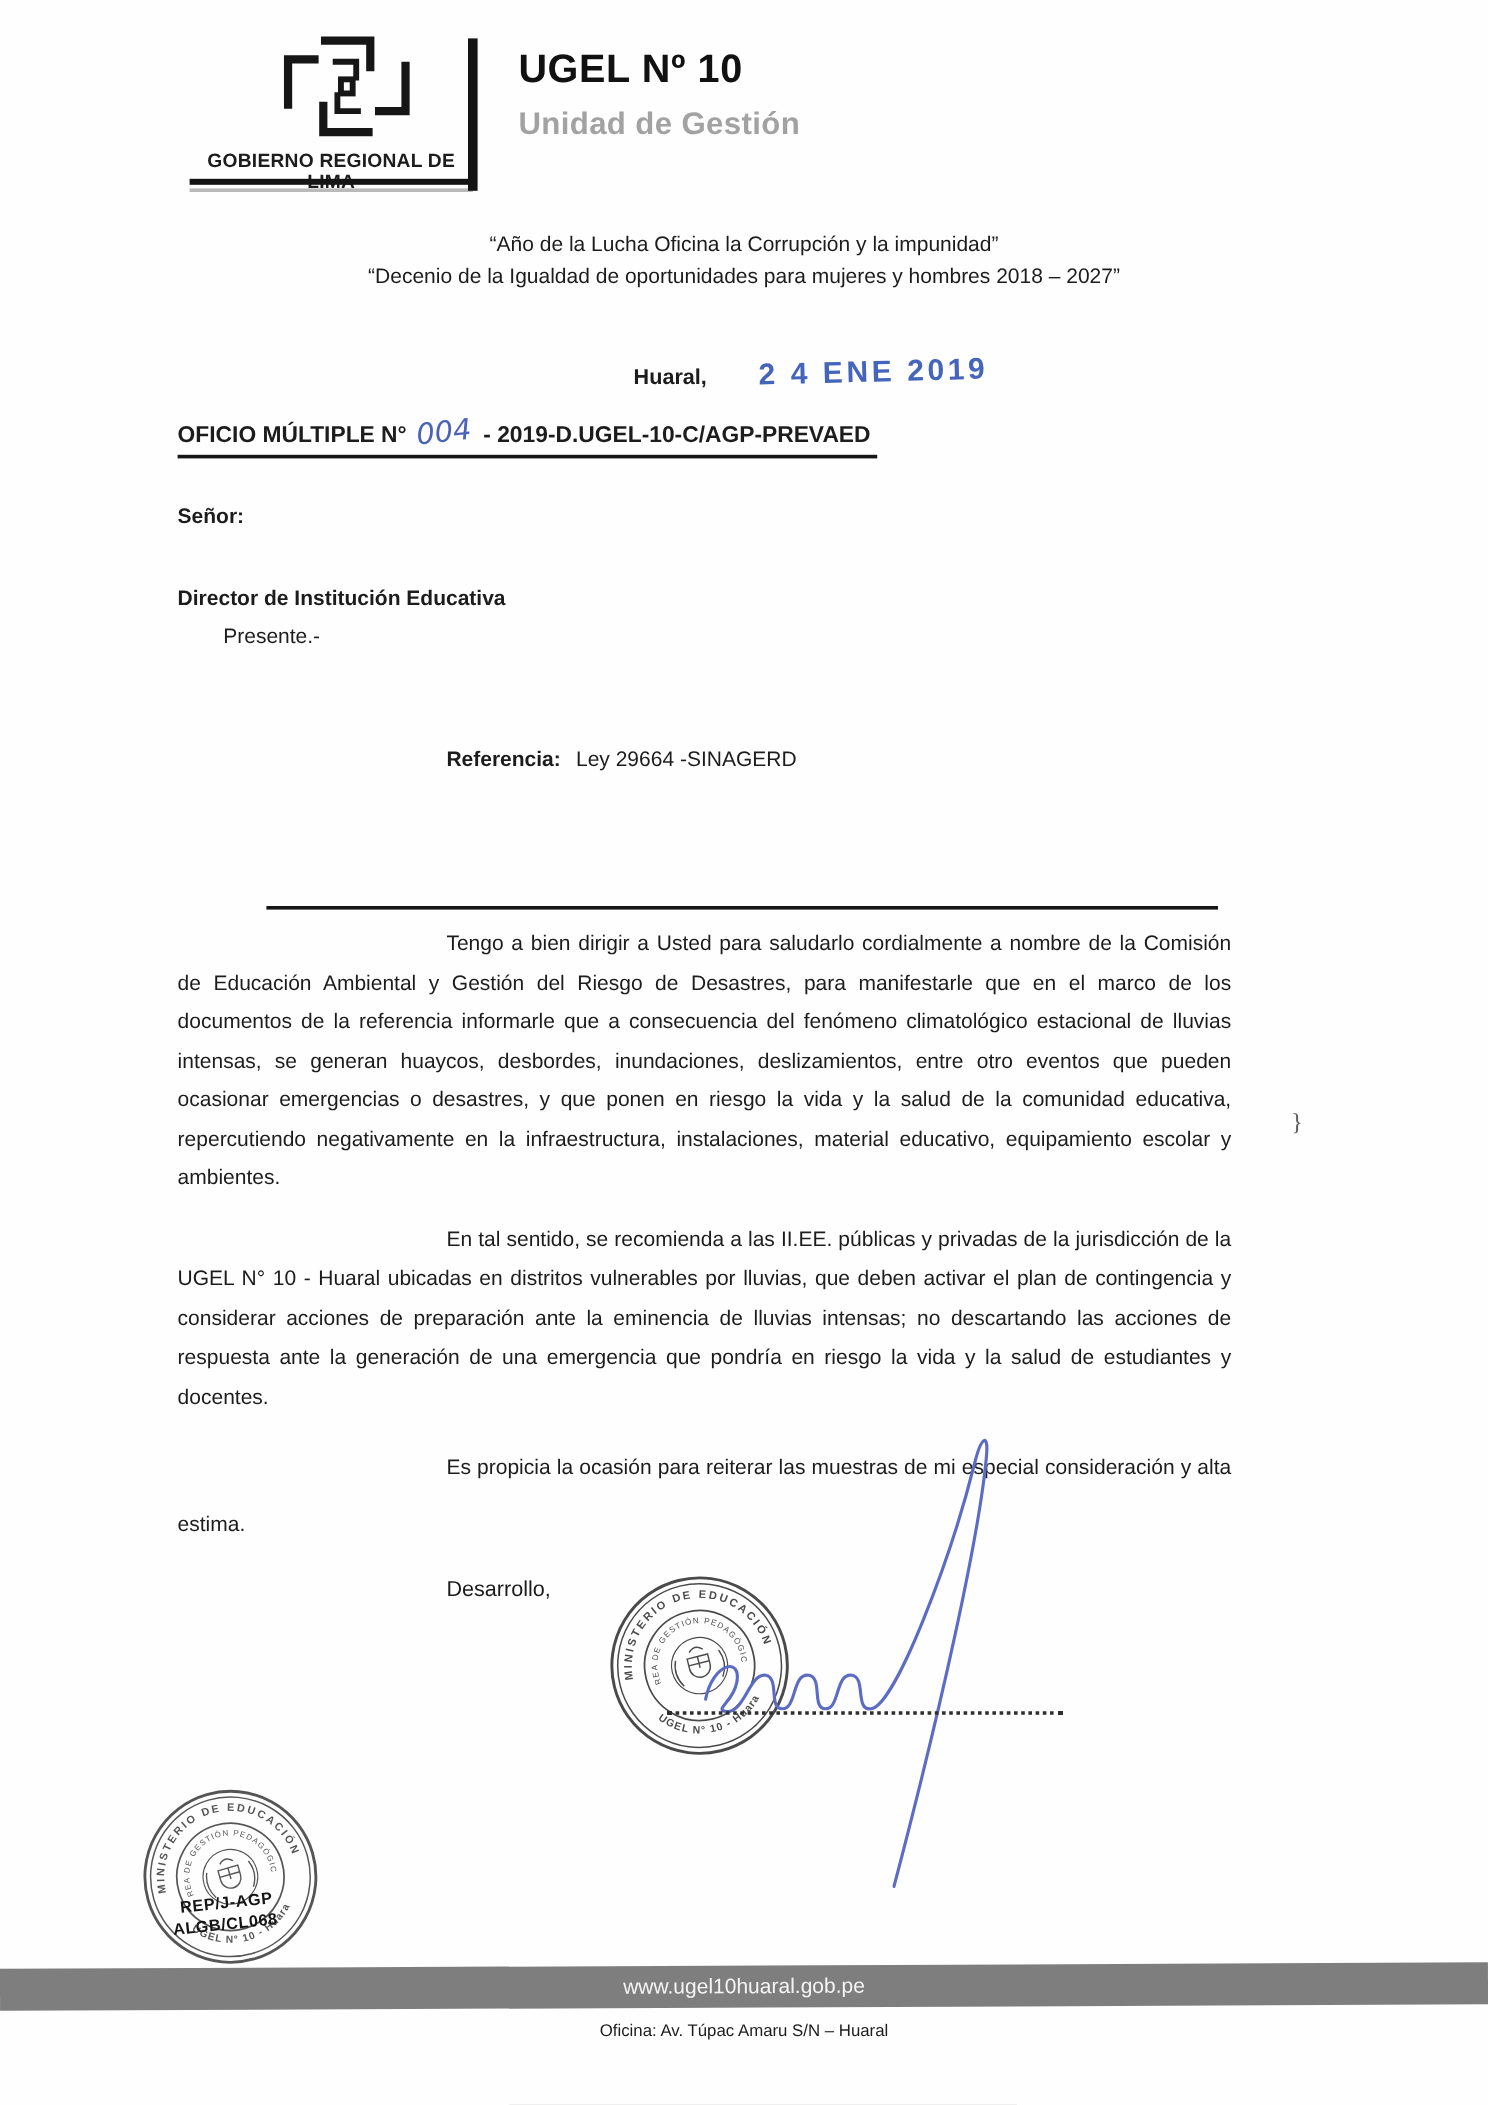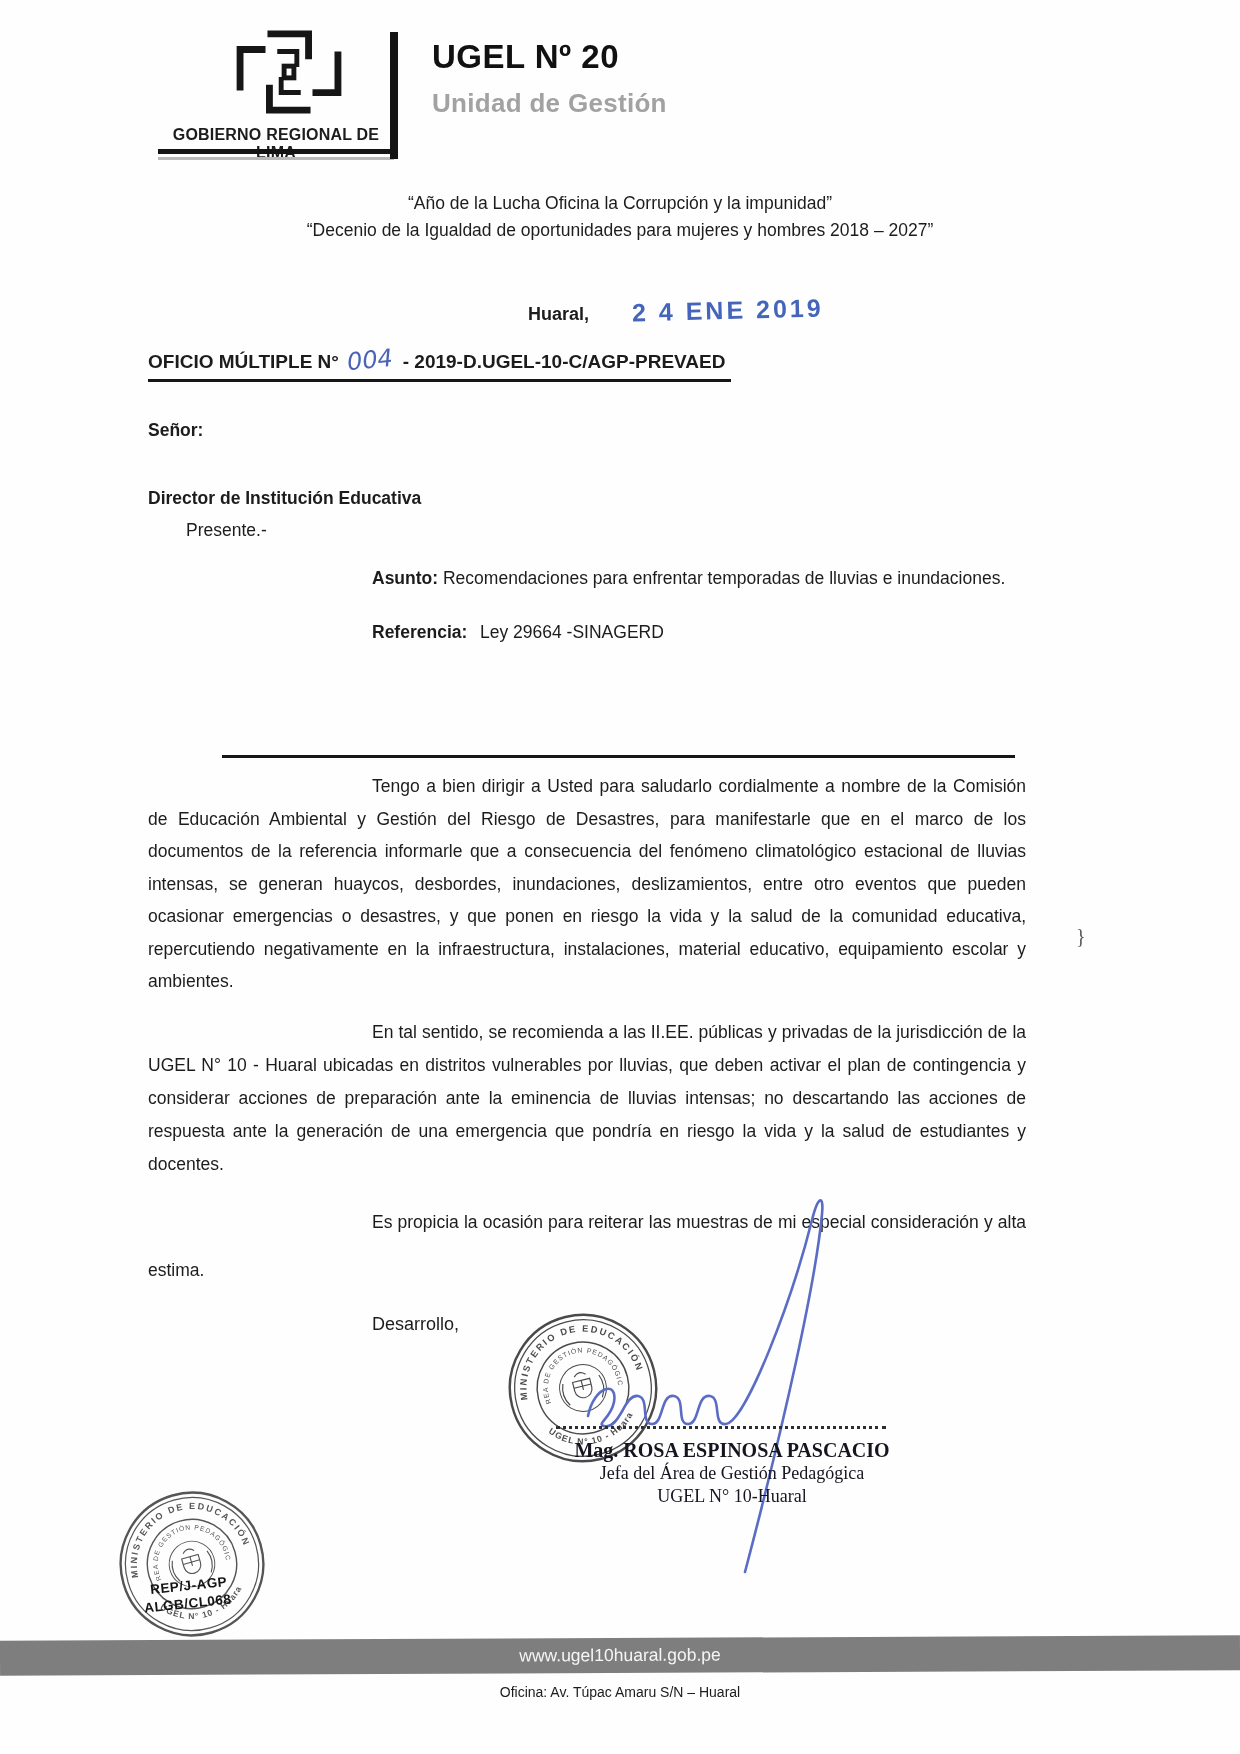--- a/index.html
+++ b/index.html
@@ -68,43 +68,39 @@
     <g fill="none" stroke="#161616" stroke-width="5">
       <path d="M48 26 H68 V42"></path>
       <path d="M72 68 H52 V52"></path>
       <rect x="55" y="41" width="10" height="12"></rect>
     </g>
   </svg>
   <div class="abs org-name" style="left:158px;top:126px;">GOBIERNO REGIONAL DE LIMA</div>
   <div class="abs org-bar" style="left:158px;top:149px;width:236px;height:5px;"></div>
   <div class="abs org-bar2" style="left:158px;top:157px;width:236px;height:3px;"></div>
   <div class="abs vbar" style="left:390px;top:32px;width:8px;height:127px;"></div>
-  <div class="abs ugel-title" style="left:432px;top:38px;">UGEL Nº 20</div>
+  <div class="abs ugel-title" style="left:432px;top:38px;">UGEL Nº 10</div>
   <div class="abs ugel-sub" style="left:432px;top:88px;">Unidad de Gestión</div>
 
   <div class="abs mottos">
     <div>“Año de la Lucha Oficina la Corrupción y la impunidad”</div>
     <div>“Decenio de la Igualdad de oportunidades para mujeres y hombres 2018 – 2027”</div>
   </div>
 
   <div class="abs place" style="left:528px;top:304px;">Huaral,</div>
   <div class="abs date-stamp" style="left:632px;top:296px;">2 4 ENE 2019</div>
 
   <div class="abs oficio" style="left:148px;top:346px;">
     <span class="pfx">OFICIO MÚLTIPLE N°</span><span class="num">004</span><span class="sfx">- 2019-D.UGEL-10-C/AGP-PREVAED</span>
   </div>
 
   <div class="abs b17" style="left:148px;top:420px;">Señor:</div>
   <div class="abs b17" style="left:148px;top:488px;">Director de Institución Educativa</div>
   <div class="abs r17" style="left:148px;top:520px;margin-left:38px;">Presente.-</div>
 
-  <div class="abs r17" style="left:372px;top:568px;">
-    <span class="b17">Asunto:</span>
-    <span>Recomendaciones para enfrentar temporadas de lluvias e inundaciones.</span>
-  </div>
   <div class="abs b17" style="left:372px;top:622px;">Referencia:</div>
   <div class="abs r17" style="left:480px;top:622px;">Ley 29664 -SINAGERD</div>
 
   <div class="abs divider" style="left:222px;top:755px;width:793px;height:3px;"></div>
 
   <div class="abs just" style="left:148px;top:770px;width:878px;text-indent:224px;">Tengo a bien dirigir a Usted para saludarlo cordialmente a nombre de la Comisión de Educación Ambiental y Gestión del Riesgo de Desastres, para manifestarle que en el marco de los documentos de la referencia informarle que a consecuencia del fenómeno climatológico estacional de lluvias intensas, se generan huaycos, desbordes, inundaciones, deslizamientos, entre otro eventos que pueden ocasionar emergencias o desastres, y que ponen en riesgo la vida y la salud de la comunidad educativa, repercutiendo negativamente en la infraestructura, instalaciones, material educativo, equipamiento escolar y ambientes.</div>
   <div class="abs just" style="left:148px;top:1016px;width:878px;text-indent:224px;line-height:33px;">En tal sentido, se recomienda a las II.EE. públicas y privadas de la jurisdicción de la UGEL N° 10 - Huaral ubicadas en distritos vulnerables por lluvias, que deben activar el plan de contingencia y considerar acciones de preparación ante la eminencia de lluvias intensas; no descartando las acciones de respuesta ante la generación de una emergencia que pondría en riesgo la vida y la salud de estudiantes y docentes.</div>
   <div class="abs just" style="left:148px;top:1198px;width:878px;text-indent:224px;line-height:48px;">Es propicia la ocasión para reiterar las muestras de mi especial consideración y alta estima.</div>
 
   <div class="abs pen-mark" style="left:1076px;top:925px;">}</div>
@@ -136,25 +132,20 @@
     <path d="M 28 236 C 34 206 58 200 54 222 C 51 238 36 244 44 246
              C 60 250 64 214 78 216 C 90 218 80 244 92 244
              C 104 244 100 214 114 216 C 126 218 116 244 128 244
              C 140 244 136 214 150 216 C 162 218 152 246 166 244
              C 186 241 232 120 252 40 C 258 16 264 14 262 34
              C 256 100 225 240 185 392" fill="none" stroke="#5b6cc5" stroke-width="2.6" stroke-linecap="round"></path>
   </svg>
 
   <div class="abs sig-dotted" style="left:556px;top:1408px;width:330px;height:18px;"></div>
 
-  <div class="abs sig-block" style="left:552px;top:1438px;">
-    <div class="sig-name">Mag. ROSA ESPINOSA PASCACIO</div>
-    <div class="sig-role">Jefa del Área de Gestión Pedagógica</div>
-    <div class="sig-role">UGEL N° 10-Huaral</div>
-  </div>
 
   <svg class="abs stamp" style="left:116px;top:1488px;transform:rotate(-16deg);opacity:.8;" width="152" height="152" viewBox="0 0 160 160">
     <defs>
       <path id="s2-top" d="M 25.5 100 A 58 58 0 1 1 134.5 100"></path>
       <path id="s2-mid" d="M 44.6 86.2 A 36 36 0 1 1 115.4 86.2"></path>
       <path id="s2-bot" d="M 35.6 117.3 A 58 58 0 0 0 124.4 117.3"></path>
     </defs>
     <circle cx="80" cy="80" r="75" stroke-width="2.5"></circle>
     <circle cx="80" cy="80" r="70" stroke-width="1.3"></circle>
     <circle cx="80" cy="80" r="47" stroke-width="1.5"></circle>

